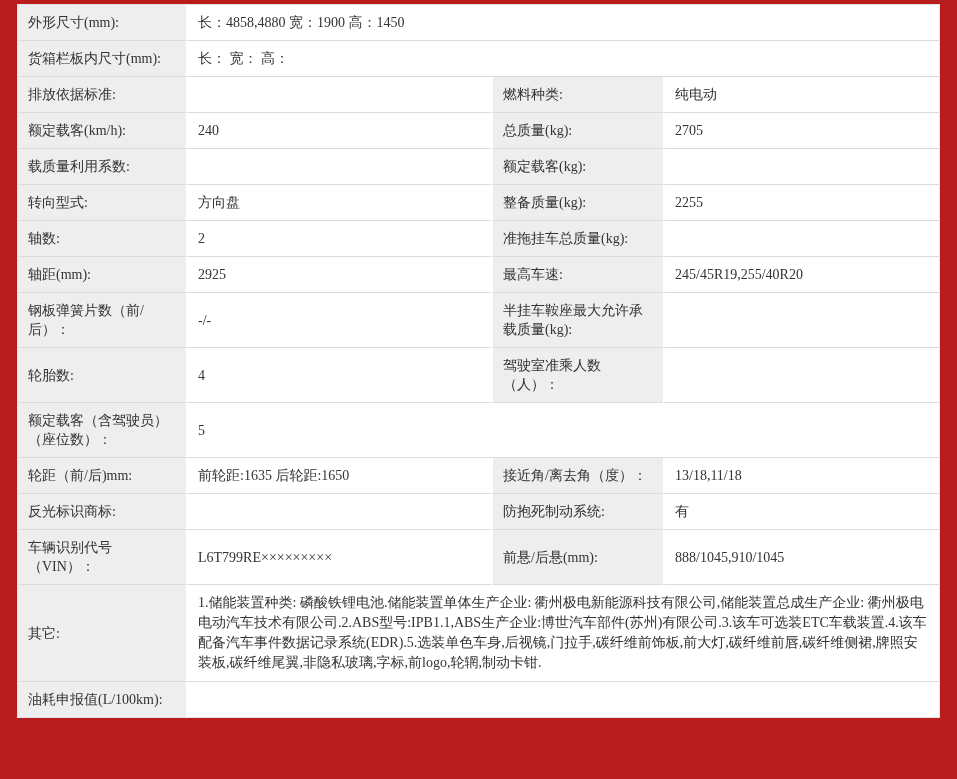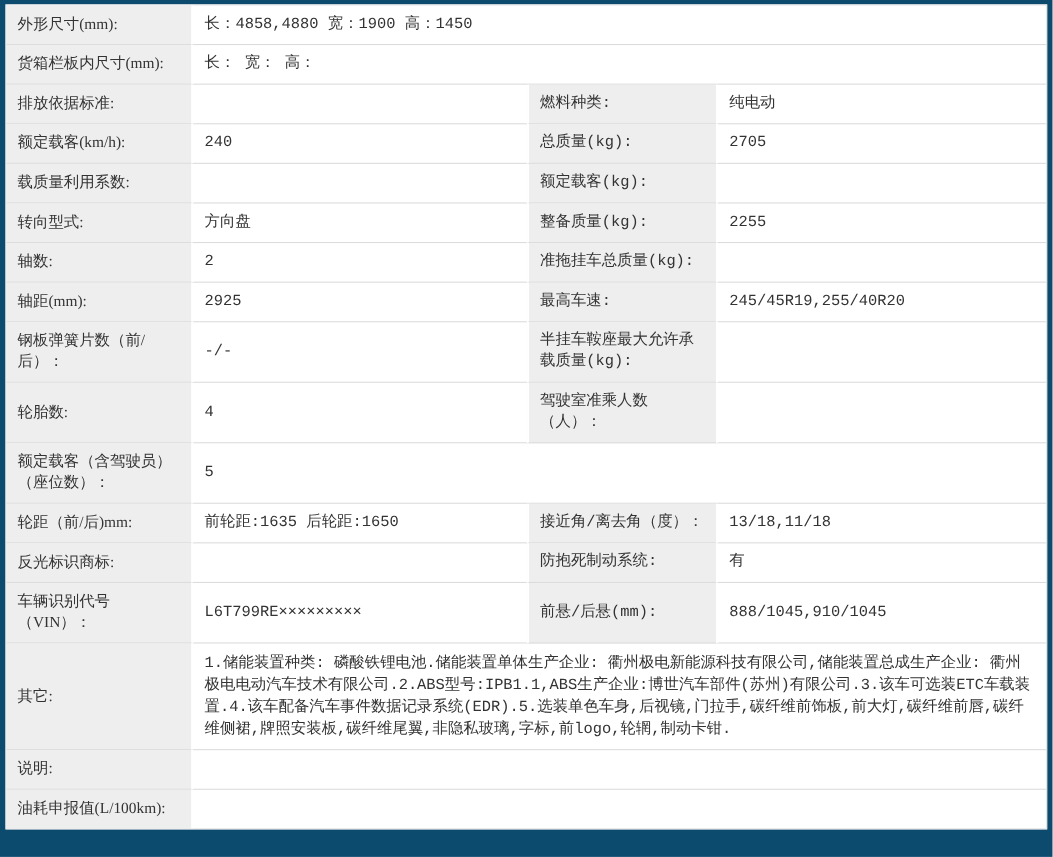--- a/index.html
+++ b/index.html
@@ -11,22 +11,22 @@
   }
   html,body{margin:0;padding:0;background:#ffffff;}
   body{
     font-family:"Liberation Serif","DejaVu Serif",serif;
     color:var(--text-color);
   }
   .page{
     width:957px;
     height:779px;
     box-sizing:border-box;
-    padding:4px 5px;
-    background:#0c4a6e;
+    padding:4px 17px;
+    background:#b91c1c;
     overflow:hidden;
   }
   .table-wrap{
     border:1px solid var(--outer-border);
     background:#ffffff;
   }
   table.spec{
     width:100%;
     border-collapse:separate;
     border-spacing:0;
@@ -41,21 +41,20 @@
     border-bottom:1px solid var(--border-color);
     overflow-wrap:break-word;
     word-break:break-word;
   }
   table.spec tr:last-child td{border-bottom:none;}
   table.spec td.lbl{
     background:var(--label-bg);
   }
   table.spec td + td{
     border-left:2px solid var(--cell-gap);
-    font-family:Liberation Mono, monospace;
   }
   table.spec td.long{
     line-height:20px;
     padding:8px 10px;
   }
 </style>
 </head>
 <body>
 
 <div class="page">
@@ -144,23 +143,19 @@
             <td class="lbl">车辆识别代号（VIN）：</td>
             <td class="val">L6T799RE×××××××××</td>
             <td class="lbl">前悬/后悬(mm):</td>
             <td class="val">888/1045,910/1045</td>
           </tr>
           <tr>
             <td class="lbl">其它:</td>
             <td class="val long" colspan="3">1.储能装置种类: 磷酸铁锂电池.储能装置单体生产企业: 衢州极电新能源科技有限公司,储能装置总成生产企业: 衢州极电电动汽车技术有限公司.2.ABS型号:IPB1.1,ABS生产企业:博世汽车部件(苏州)有限公司.3.该车可选装ETC车载装置.4.该车配备汽车事件数据记录系统(EDR).5.选装单色车身,后视镜,门拉手,碳纤维前饰板,前大灯,碳纤维前唇,碳纤维侧裙,牌照安装板,碳纤维尾翼,非隐私玻璃,字标,前logo,轮辋,制动卡钳.</td>
           </tr>
           <tr>
-            <td class="lbl">说明:</td>
-            <td class="val" colspan="3"></td>
-          </tr>
-          <tr>
             <td class="lbl">油耗申报值(L/100km):</td>
             <td class="val" colspan="3"></td>
           </tr>
         </tbody>
     </table>
   </div>
 </div>
 
 </body></html>

